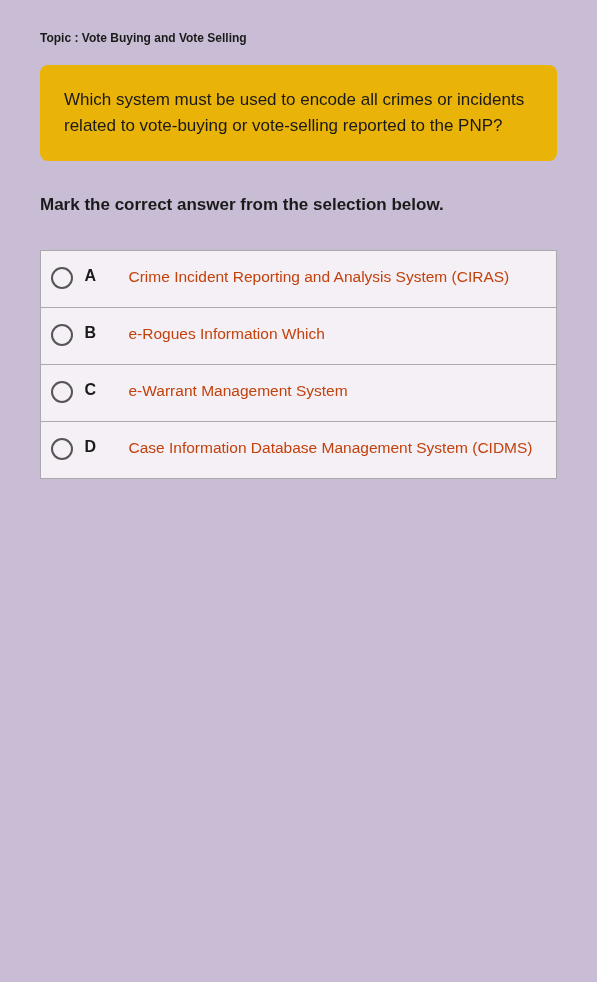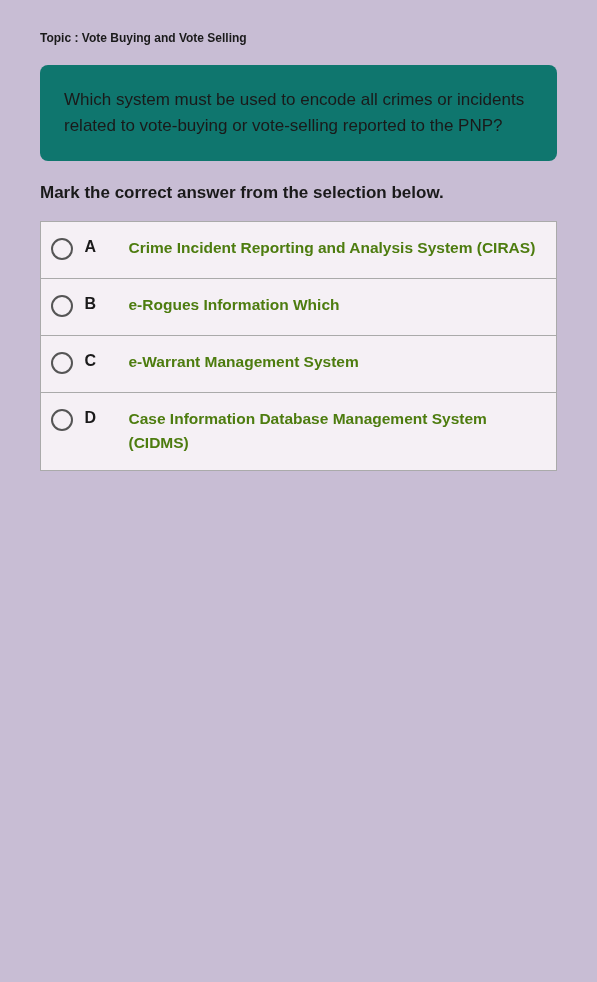--- a/index.html
+++ b/index.html
@@ -18,34 +18,34 @@
 
     .topic-label {
       font-size: 12px;
       font-weight: bold;
       color: #1a1a1a;
       margin-bottom: 18px;
       line-height: 1.4;
     }
 
     .question-box {
-      background-color: #0f766e;
+      background-color: #eab308;
       border-radius: 8px;
       padding: 22px 24px;
-      margin-bottom: 20px;
+      margin-bottom: 32px;
       font-size: 17px;
       color: #1a1a1a;
       line-height: 1.55;
     }
 
     .instruction {
       font-size: 17px;
       font-weight: bold;
       color: #1a1a1a;
-      margin-bottom: 16px;
+      margin-bottom: 33px;
       line-height: 1.4;
     }
 
     .answer-table {
       width: 100%;
       border-collapse: collapse;
       background-color: #f5f0f5;
       border: 1px solid #aaa;
     }
 
@@ -80,24 +80,23 @@
       font-weight: bold;
       font-size: 16px;
       color: #1a1a1a;
       vertical-align: top;
       padding-top: 16px;
     }
 
     .answer-cell {
       padding: 14px 12px 16px 8px;
       font-size: 15.5px;
-      color: #4d7c0f;
+      color: #c2410c;
       line-height: 1.5;
       vertical-align: top;
-      font-weight: bold;
     }
   </style>
 </head>
 <body>
 
 <div class="topic-label">Topic : Vote Buying and Vote Selling</div>
 
 <div class="question-box">
   <span>Which system must be used to encode all crimes or incidents related to vote-buying or vote-selling reported to the PNP?</span>
 </div>

